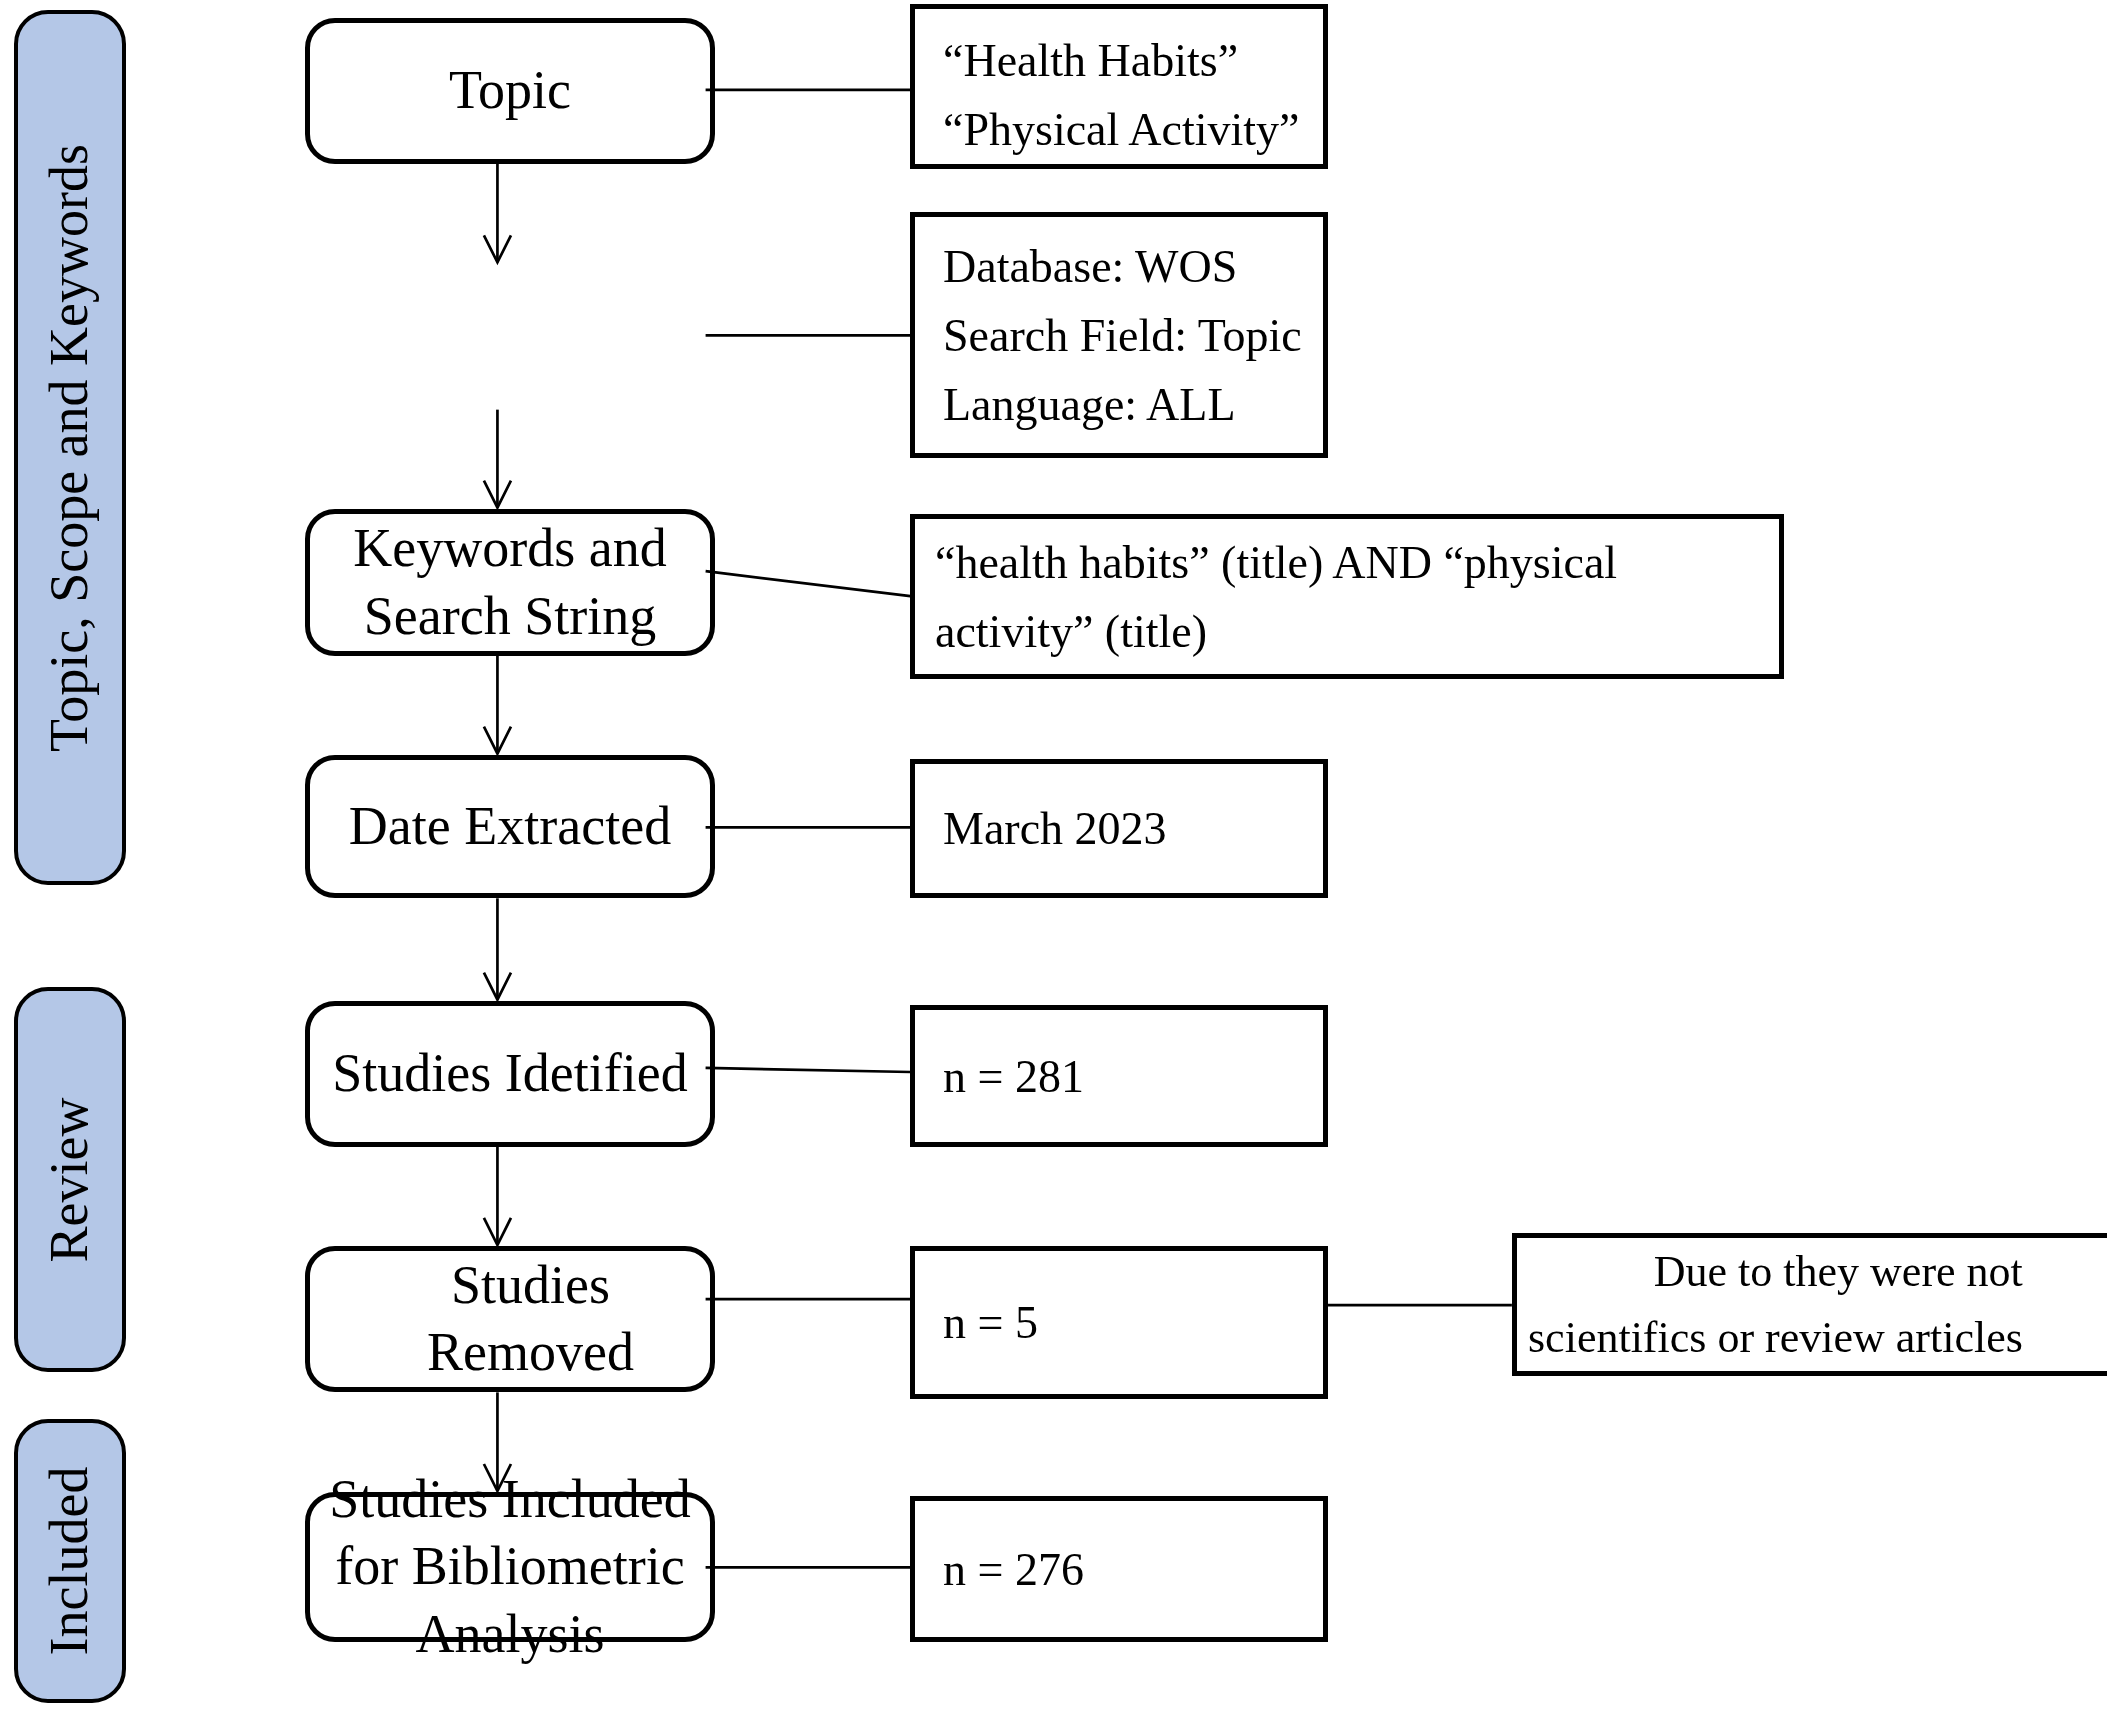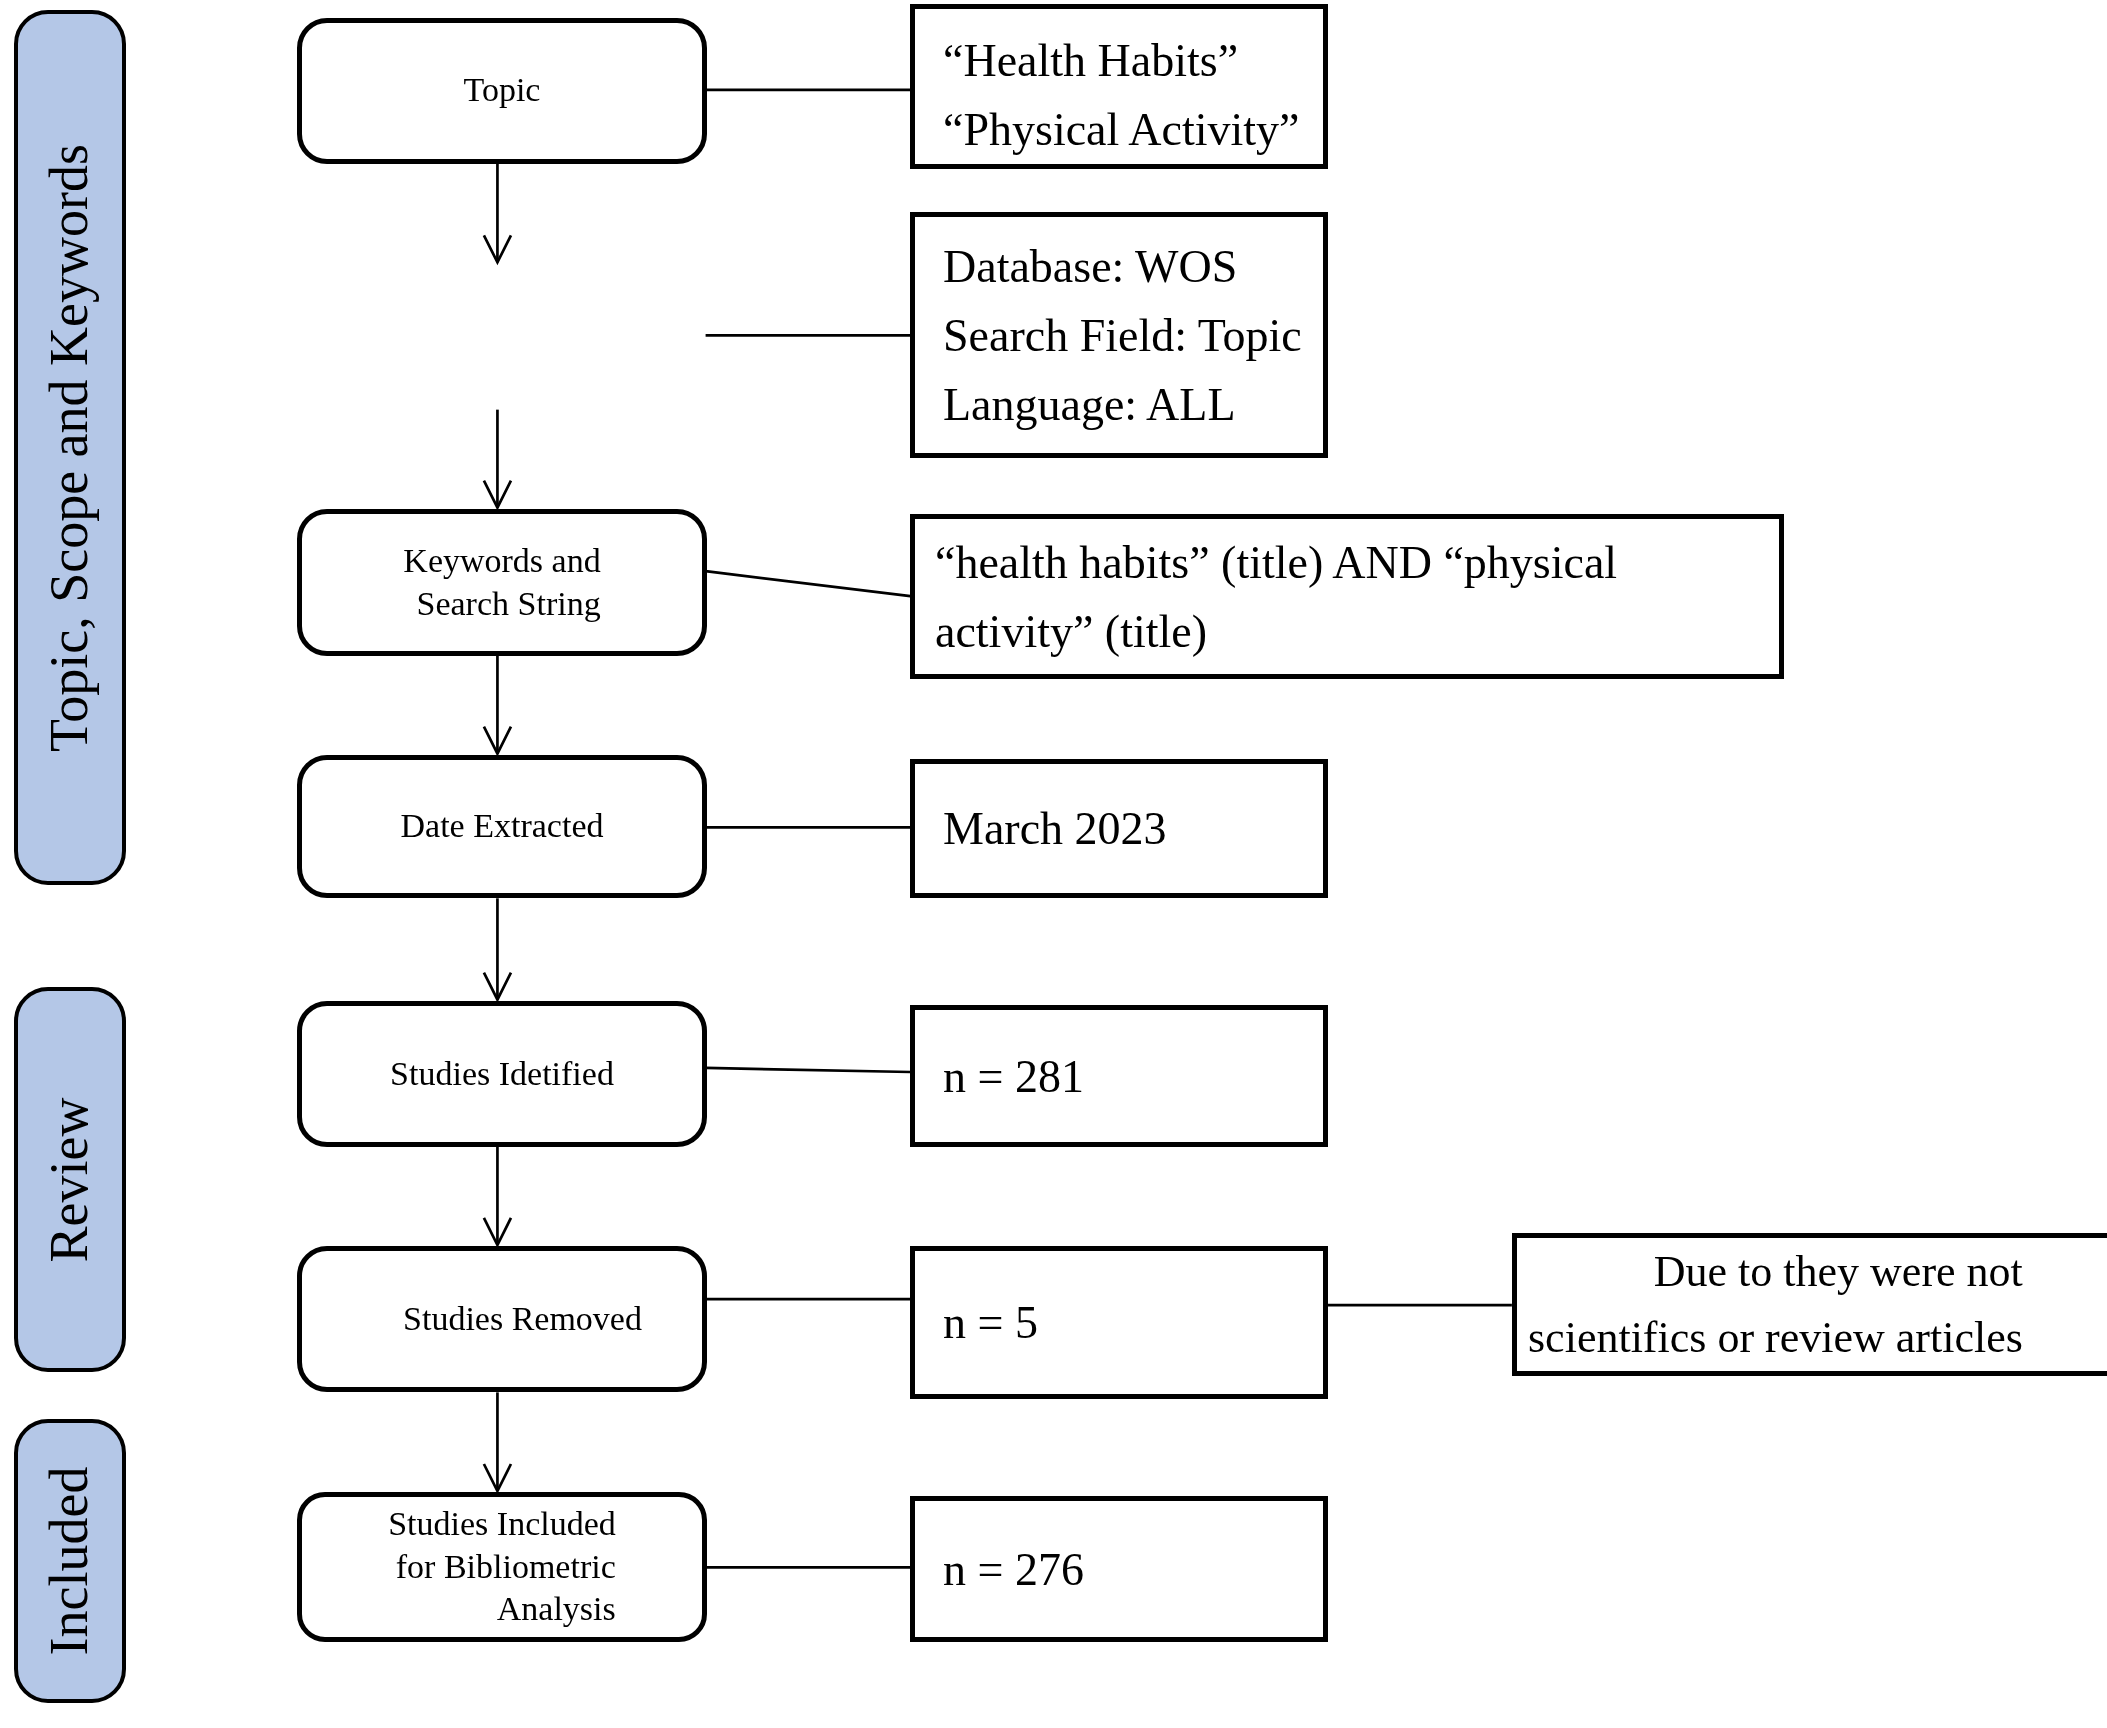--- a/index.html
+++ b/index.html
@@ -35,41 +35,41 @@
     font-size: 54px;
     line-height: 1;
   }
   #stage0 { top: 10px;   height: 875px; }
   #stage1 { top: 987px; height: 385px; }
   #stage2 { top: 1419px; height: 284px; }
 
   
   .step {
     position: absolute;
-    left: 297px;
+    left: 305px;
     width: 410px;
     background: #ffffff;
     border: 5.4px solid #000;
     border-radius: 30px;
     box-sizing: border-box;
     display: flex;
     align-items: center;
     justify-content: center;
-    text-align: right;
-    font-size: 34px;
+    text-align: center;
+    font-size: 54px;
     line-height: 1.25;
   }
   .step span, .detail span, .note span { white-space: pre-line; }
   #step0 { top: 17.6px;   height: 146px; }
   #step1 { top: 264px;  height: 146px; }
   #step2 { top: 509px;  height: 147px; }
   #step3 { top: 755px; height: 143px; }
   #step4 { top: 1001px; height: 146px; }
   #step5 { top: 1246px; height: 146px; padding-left: 41px; }
-  #step6 { top: 1492px; height: 150px; border-radius: 28px; }
+  #step6 { top: 1492px; height: 150px; }
 
   
   .detail {
     position: absolute;
     left: 910px;
     width: 418px;
     background: #ffffff;
     border: 5.4px solid #000;
     box-sizing: border-box;
     display: flex;

